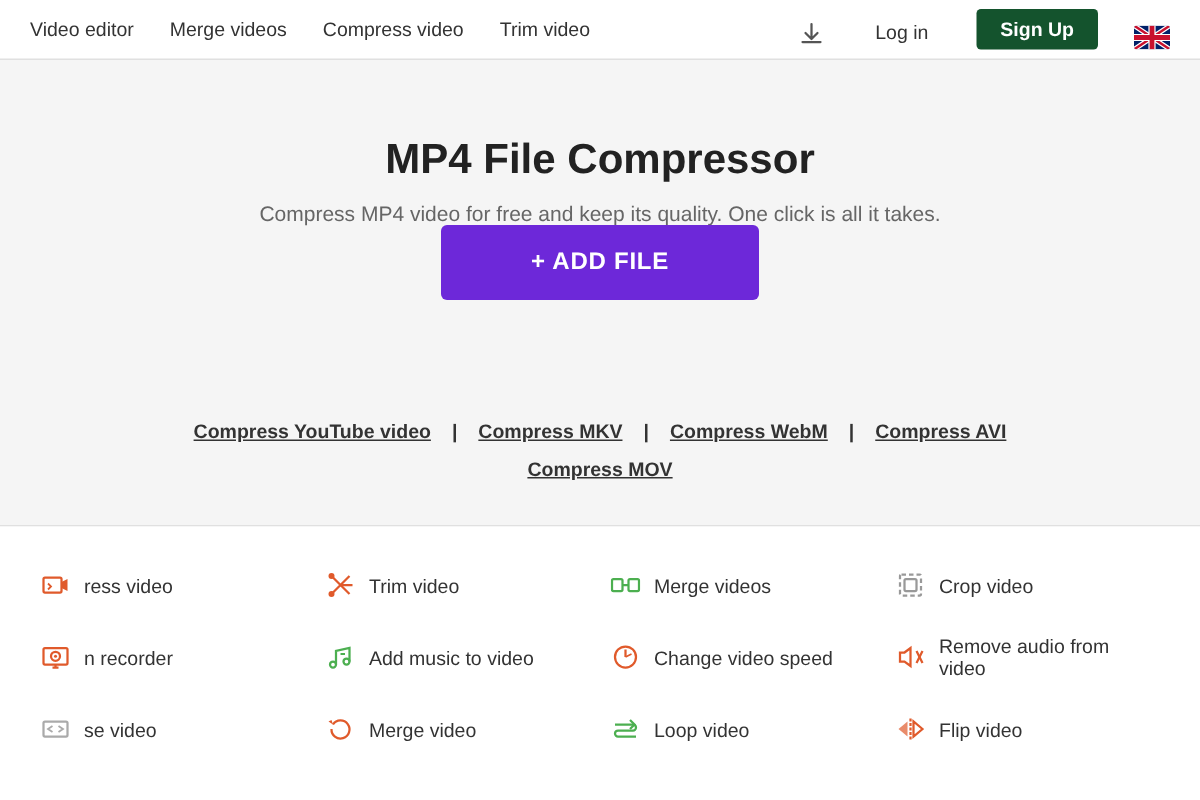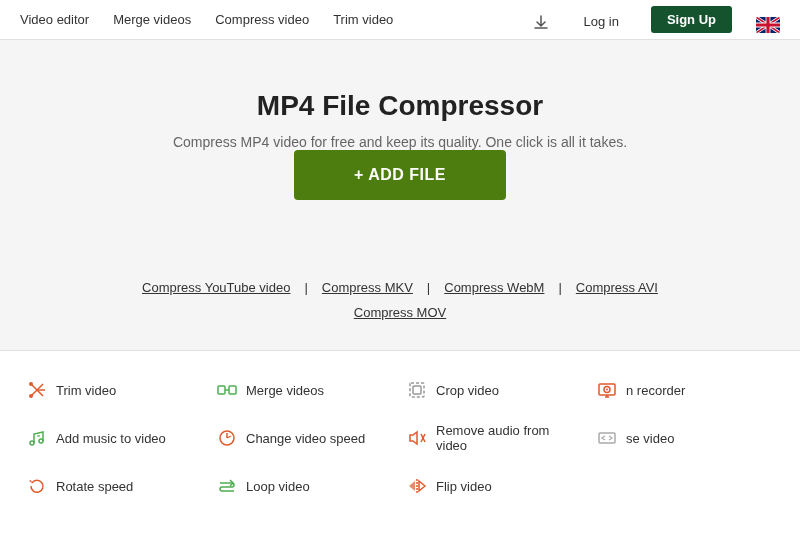--- a/index.html
+++ b/index.html
@@ -62,21 +62,21 @@
       font-size: 28px;
       font-weight: 700;
       color: #222;
       margin-bottom: 12px;
     }
     .hero-subtitle {
       font-size: 14px;
       color: #666;
     }
     .btn-add-file {
-      background: #4d7c0f;
+      background: #6d28d9;
       color: #fff;
       border: none;
       padding: 16px 60px;
       border-radius: 4px;
       font-size: 16px;
       font-weight: 700;
       cursor: pointer;
       letter-spacing: 0.5px;
       text-transform: uppercase;
     }
@@ -88,20 +88,21 @@
       display: flex;
       flex-direction: column;
       align-items: center;
       gap: 10px;
       border-bottom: 1px solid #e0e0e0;
     }
     .links-row {
       display: flex;
       align-items: flex-end;
       gap: 0;
+      font-weight: bold;
     }
     .links-row a, .links-row span {
       font-size: 13px;
       color: #333;
       text-decoration: underline;
       cursor: pointer;
       padding: 0 14px;
     }
     .sep {
       color: #aaa;
@@ -185,20 +186,30 @@
     <a>Compress AVI</a>
   </div>
   <div class="links-row">
     <a>Compress MOV</a>
   </div>
 </div>
 
 <div class="tools-section">
   <div class="tools-grid">
 
+    <div class="tool-item">
+      <span class="tool-icon">
+        <svg width="20" height="20" viewBox="0 0 20 20">
+            <rect x="2" y="5" width="12" height="10" rx="1" fill="none" stroke="#e05a2b" stroke-width="1.5"></rect>
+            <path d="M14 8l4-2v8l-4-2V8z" fill="#e05a2b"></path>
+            <path d="M5 9l2 2-2 2" stroke="#e05a2b" stroke-width="1.2" fill="none"></path>
+          </svg>
+      </span>
+      <span>ress video</span>
+    </div>
 
     <div class="tool-item">
       <span class="tool-icon">
         <svg width="20" height="20" viewBox="0 0 20 20">
             <path d="M4 4 L16 16 M4 16 L16 4" stroke="#e05a2b" stroke-width="1.5"></path>
             <circle cx="4" cy="4" r="2" fill="#e05a2b"></circle>
             <circle cx="4" cy="16" r="2" fill="#e05a2b"></circle>
             <line x1="10" y1="10" x2="18" y2="10" stroke="#e05a2b" stroke-width="1.5"></line>
           </svg>
       </span>
@@ -282,21 +293,21 @@
       <span>se video</span>
     </div>
 
     <div class="tool-item">
       <span class="tool-icon">
         <svg width="20" height="20" viewBox="0 0 20 20">
             <path d="M4 10a6 6 0 1 0 1-3" stroke="#e05a2b" stroke-width="1.5" fill="none"></path>
             <path d="M2 5l3 2-1-3" fill="#e05a2b"></path>
           </svg>
       </span>
-      <span>Rotate speed</span>
+      <span>Merge video</span>
     </div>
 
     <div class="tool-item">
       <span class="tool-icon">
         <svg width="20" height="20" viewBox="0 0 20 20">
             <path d="M3 7h12a2 2 0 0 1 0 4H5a2 2 0 0 0 0 4h12" stroke="#4caf50" stroke-width="1.5" fill="none"></path>
             <path d="M13 4l3 3-3 3" fill="none" stroke="#4caf50" stroke-width="1.5"></path>
           </svg>
       </span>
       <span>Loop video</span>

